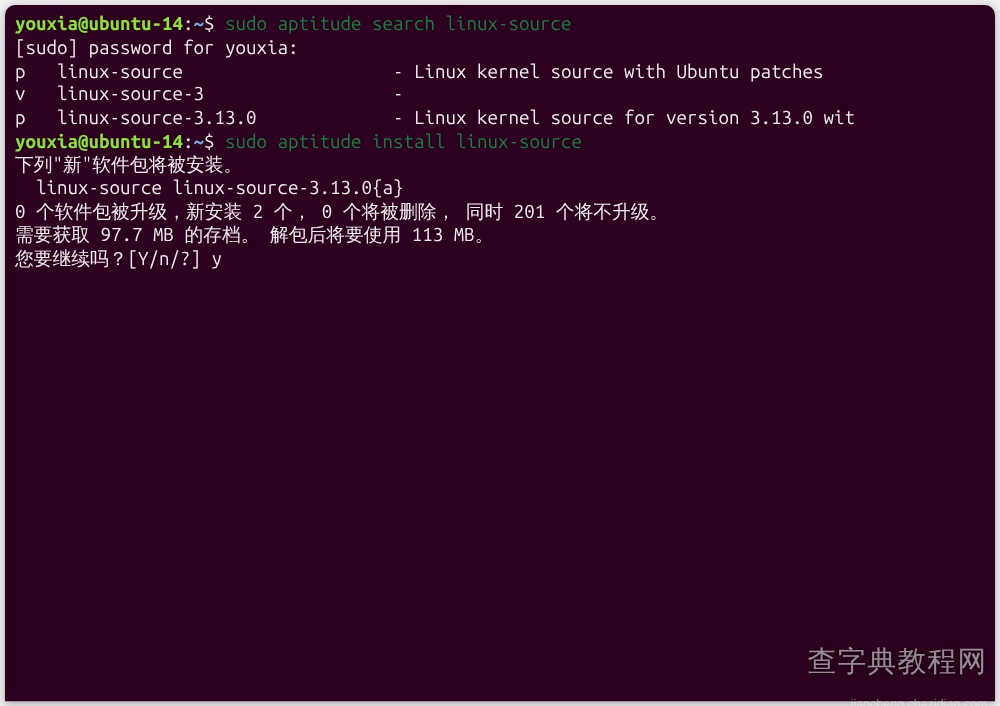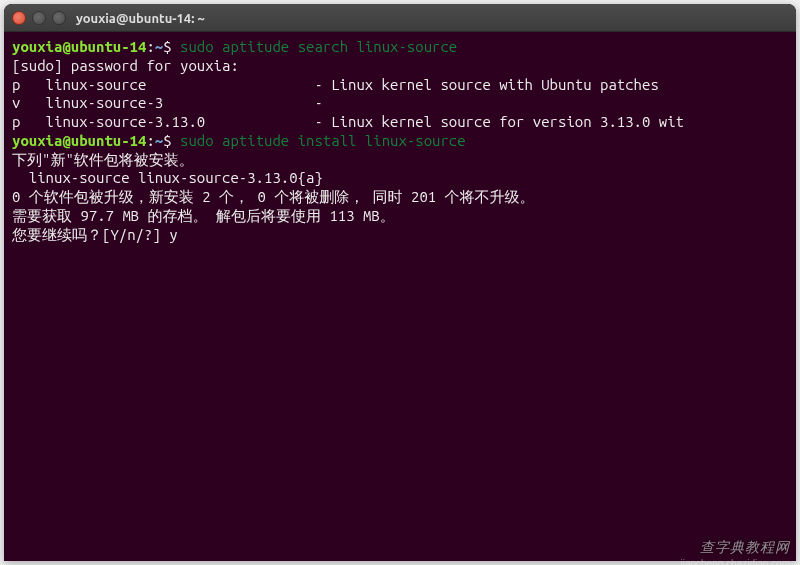--- a/index.html
+++ b/index.html
@@ -88,48 +88,39 @@
     }
     .cmd {
       color: #15803d;
     }
     .line {
       display: block;
     }
     .watermark {
       position: absolute;
       right: 10px;
-      bottom: 8px;
+      bottom: 20px;
       font-family: sans-serif;
-      font-size: 14px;
+      font-size: 23px;
       color: rgba(255,255,255,0.55);
       text-shadow: 0 0 3px rgba(0,0,0,0.8);
       letter-spacing: 1px;
       z-index: 5;
-      font-style: italic;
     }
     .watermark-sub {
       position: absolute;
       right: 10px;
       bottom: -4px;
       font-family: sans-serif;
       font-size: 10px;
       color: rgba(255,255,255,0.4);
       z-index: 5;
     }
   </style>
 </head>
 <body>
 
 <div class="window">
-  <div class="titlebar">
-    <div class="window-controls">
-      <div class="window-btn btn-close"></div>
-      <div class="window-btn btn-min"></div>
-      <div class="window-btn btn-max"></div>
-    </div>
-    <div class="title-text">youxia@ubuntu-14: ~</div>
-  </div>
   <div class="terminal-body"><span class="line"><span class="prompt">youxia@ubuntu-14</span><span class="dollar">:</span><span class="path">~</span><span class="dollar">$</span> <span class="cmd">sudo aptitude search linux-source</span></span><span class="line">[sudo] password for youxia: </span><span class="line">p   linux-source                    - Linux kernel source with Ubuntu patches</span><span class="line">v   linux-source-3                  -</span><span class="line">p   linux-source-3.13.0             - Linux kernel source for version 3.13.0 wit</span><span class="line"><span class="prompt">youxia@ubuntu-14</span><span class="dollar">:</span><span class="path">~</span><span class="dollar">$</span> <span class="cmd">sudo aptitude install linux-source</span></span><span class="line">下列"新"软件包将被安装。</span><span class="line">  linux-source linux-source-3.13.0{a} </span><span class="line">0 个软件包被升级，新安装 2 个， 0 个将被删除， 同时 201 个将不升级。</span><span class="line">需要获取 97.7 MB 的存档。 解包后将要使用 113 MB。</span><span class="line"><span>您要继续吗？[Y/n/?] </span><span>y</span></span></div>
 </div>
 
 <div class="watermark">查字典教程网</div>
 <div class="watermark-sub">jiaocheng.chazidian.com</div>
 
 </body></html>

